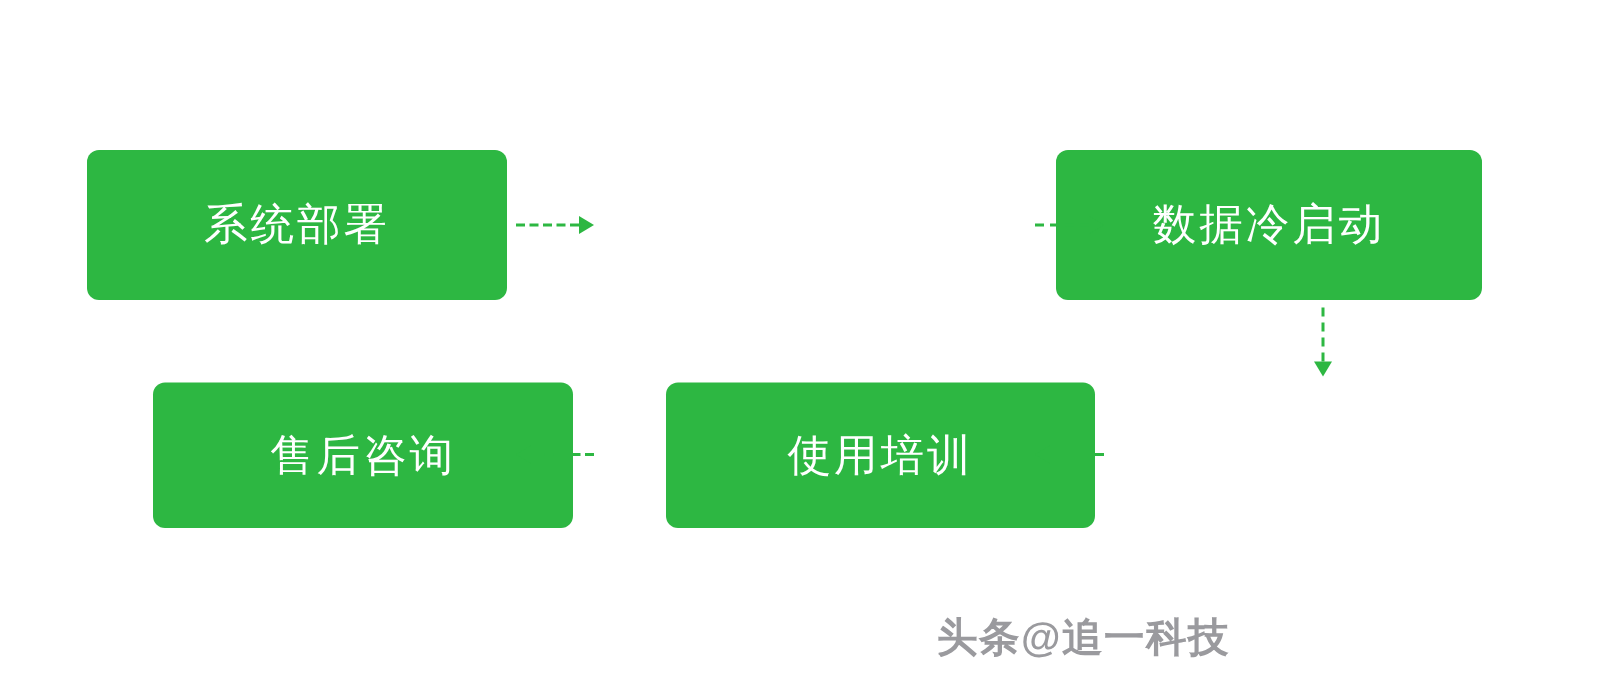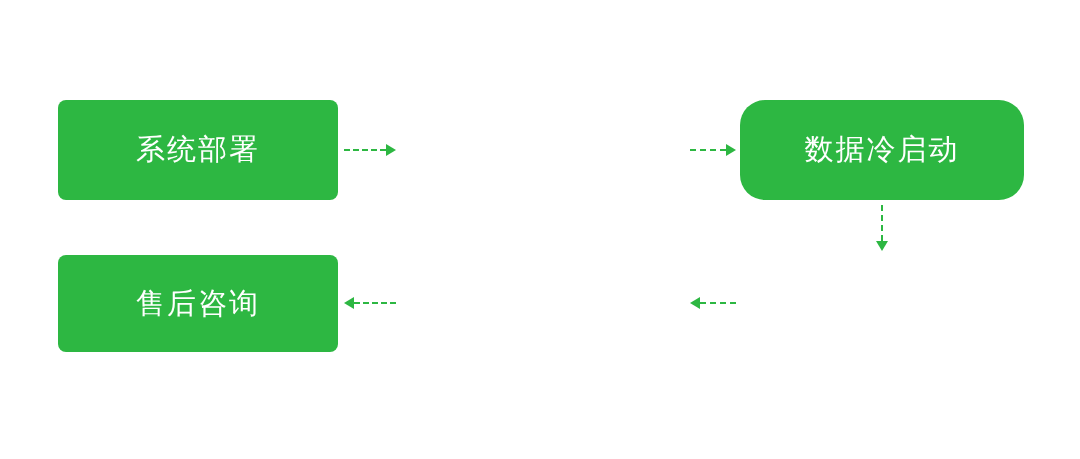--- a/index.html
+++ b/index.html
@@ -25,24 +25,24 @@
     background: var(--accent);
     border-radius: 8px;
     color: #ffffff;
     font-size: 29px;
     letter-spacing: 2px;
     display: flex;
     align-items: center;
     justify-content: center;
   }
   .row-top { top: 100px; height: 100px; }
-  .row-bottom { top: 255px; height: 97px; }
+  .row-bottom { top: 255px; height: 97px; margin-left: 44px; }
   .col-1 { left: 58px;  width: 280px; }
   .col-2 { left: 400px; width: 286px; }
-  .col-3 { left: 740px; width: 284px; border-radius: 25px; }
+  .col-3 { left: 704px; width: 284px; }
 
   .arrow { position: absolute; }
   .arrow-h { height: 12px; }
   .arrow-h .line {
     position: absolute;
     top: 5px;
     border-top: 2px dashed var(--accent);
   }
   .arrow-right .line { left: 0; right: 10px; }
   .arrow-right .head {
@@ -95,20 +95,23 @@
   <div class="node row-top col-1">
     <span>系统部署</span>
   </div>
   <div class="node row-top col-3">
     <span>数据冷启动</span>
   </div>
 
   <div class="node row-bottom col-1">
     <span>售后咨询</span>
   </div>
+  <div class="node row-bottom col-2">
+    <span>使用培训</span>
+  </div>
 
   <div class="arrow arrow-h arrow-right" style="left:344px; top:144px; width:52px;">
     <div class="line"></div>
     <div class="head"></div>
   </div>
 
   <div class="arrow arrow-h arrow-right" style="left:690px; top:144px; width:46px;">
     <div class="line"></div>
     <div class="head"></div>
   </div>
@@ -121,14 +124,15 @@
   <div class="arrow arrow-h arrow-left" style="left:690px; top:297px; width:46px;">
     <div class="line"></div>
     <div class="head"></div>
   </div>
 
   <div class="arrow arrow-h arrow-left" style="left:344px; top:297px; width:52px;">
     <div class="line"></div>
     <div class="head"></div>
   </div>
 
+  <div class="watermark">头条@追一科技</div>
 
 </div>
 
 </body></html>

